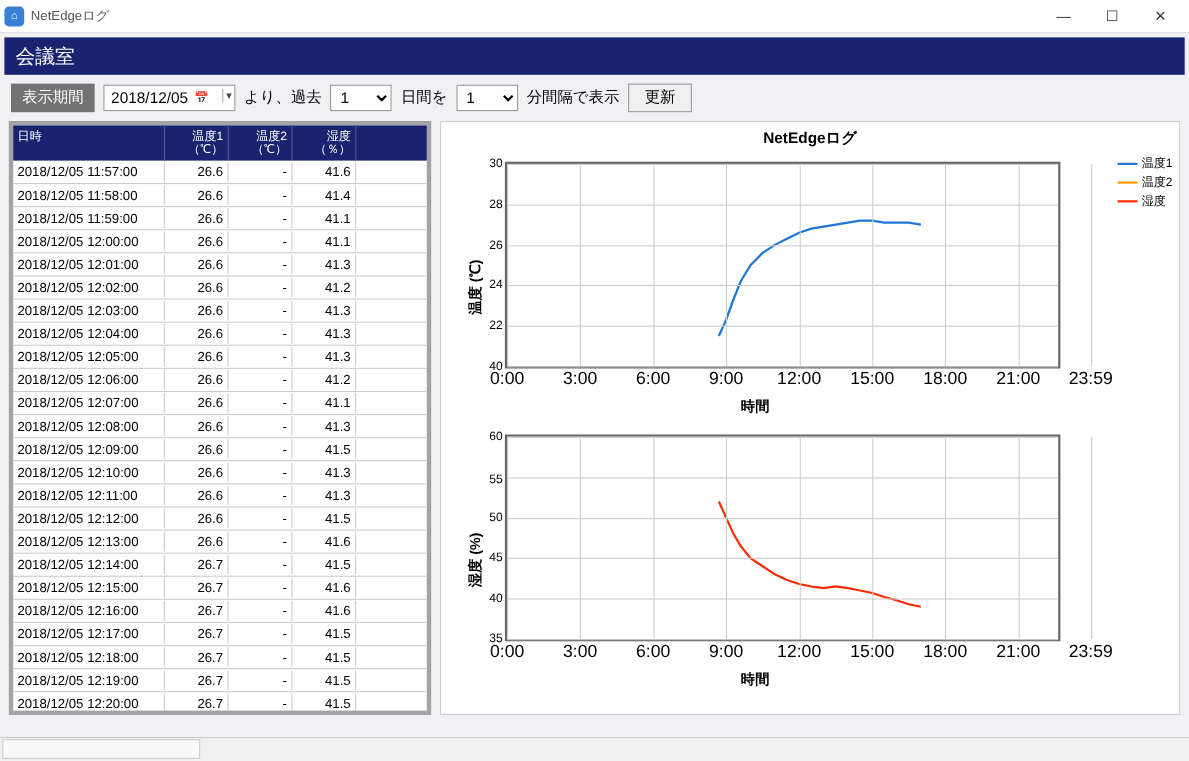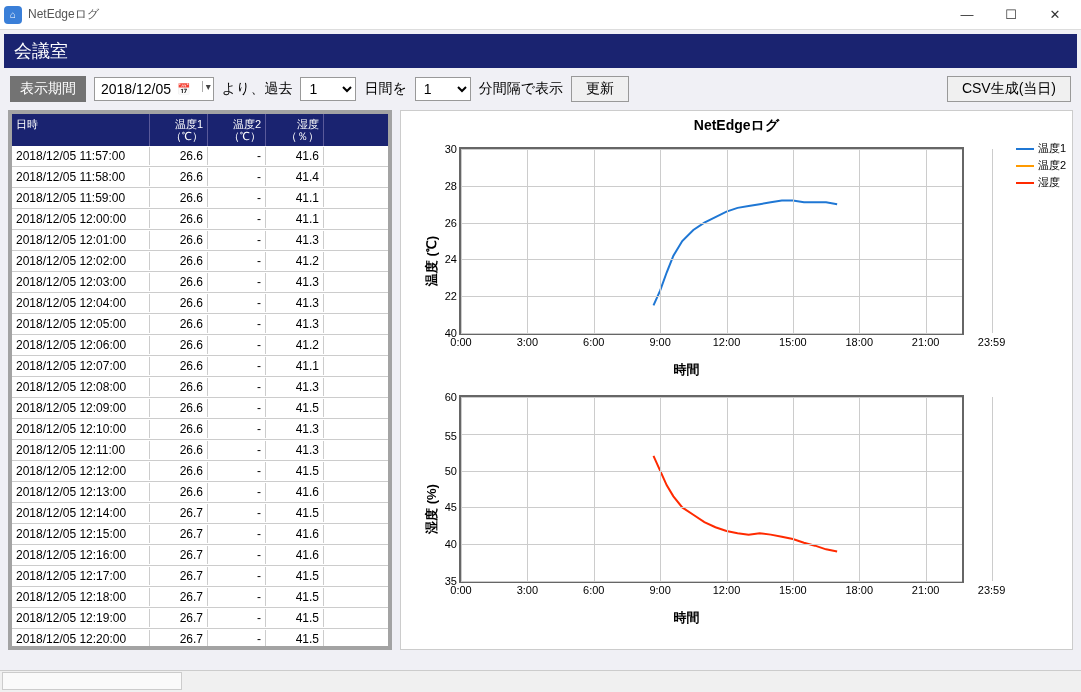--- a/index.html
+++ b/index.html
@@ -154,21 +154,21 @@
   }
   .chart-area {
     position: absolute;
     left: 50px; right: 100px; top: 10px; bottom: 50px;
     border: 2px solid #666;
   }
   .grid-h, .grid-v { position: absolute; background: #ccc; }
   .grid-h { height: 1px; left: 0; right: 0; }
   .grid-v { width: 1px; top: 0; bottom: 0; }
   .ytick { position: absolute; right: 100%; padding-right: 4px; transform: translateY(-50%); font-size: 11px; }
-  .xtick { position: absolute; top: 100%; padding-top: 3px; transform: translateX(-50%); font-size: 11px; }
+  .xtick { position: absolute; top: 100%; padding-top: 3px; transform: translateX(-50%); font-size: 16px; }
   .chart-xlabel {
     position: absolute;
     bottom: 6px;
     left: 0; right: 100px;
     text-align: center;
     font-weight: bold;
     font-size: 13px;
   }
   .legend {
     position: absolute;
@@ -217,21 +217,20 @@
   <select class="num-select">
     <option>1</option>
   </select>
   <span>日間を</span>
   <select class="num-select">
     <option>1</option>
   </select>
   <span>分間隔で表示</span>
   <button class="btn-plain">更新</button>
   <span class="spacer"></span>
-  <button class="btn-plain">CSV生成(当日)</button>
 </div>
 
 <div class="main-content">
 
   <div class="table-pane">
     <div class="table-head">
       <div class="th th-date">日時</div>
       <div class="th th-t1" style="white-space:pre-line;">温度1
 （℃）</div>
       <div class="th th-t2" style="white-space:pre-line;">温度2

